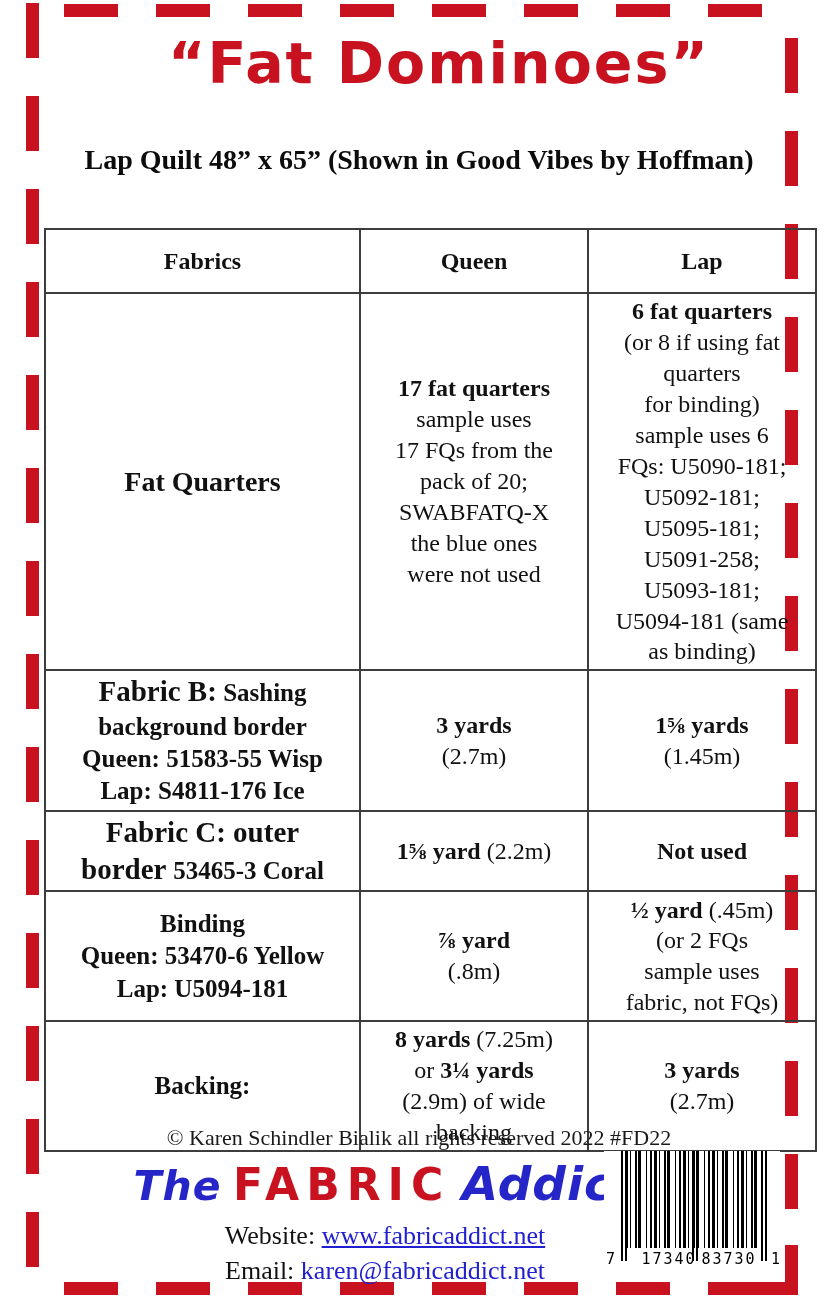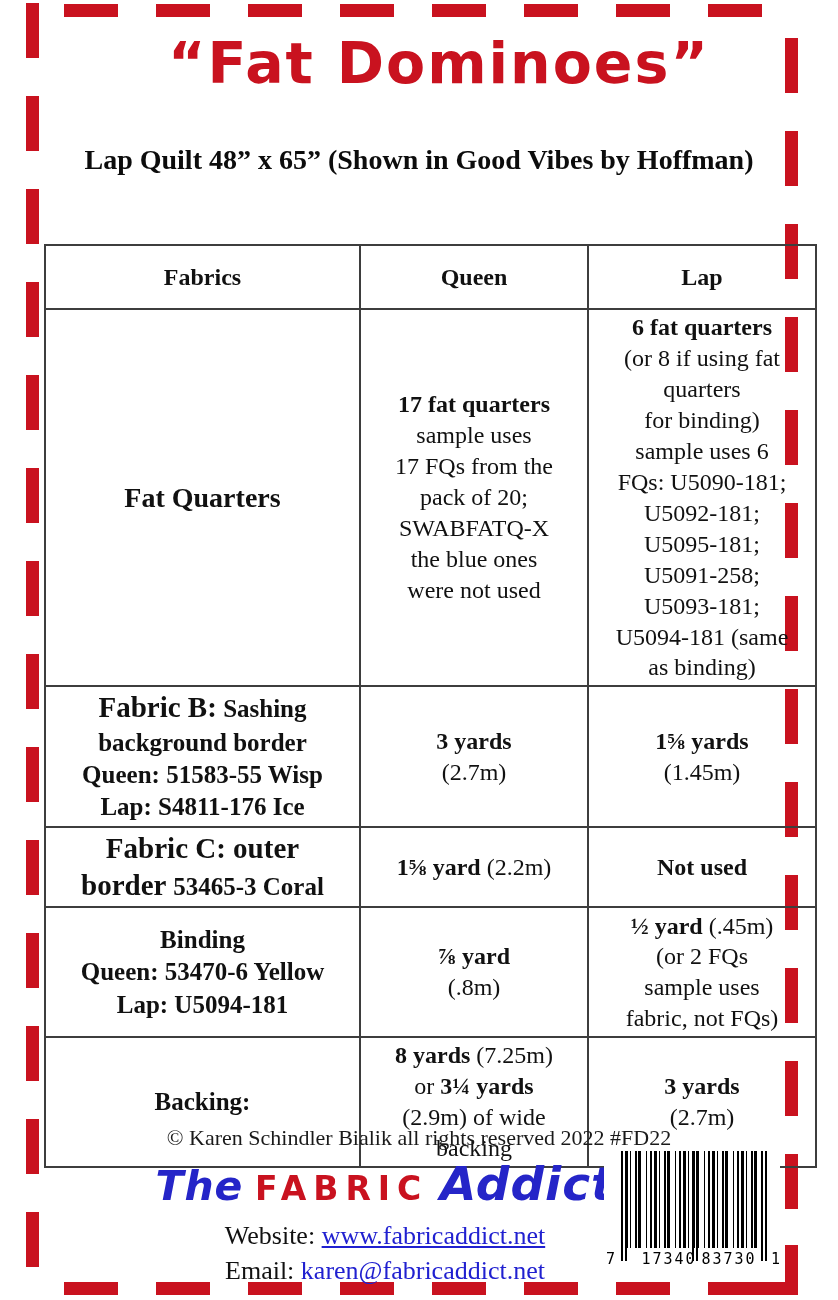--- a/index.html
+++ b/index.html
@@ -25,21 +25,21 @@
   .corner-br-leg{position:absolute;right:40px;bottom:5px;width:13px;height:50px;background:var(--accent-red);}
 
   
   .title{position:absolute;top:30px;left:0;right:0;text-align:center;
     font-family:"DejaVu Sans",sans-serif;font-weight:bold;
     font-size:57px;letter-spacing:2px;color:var(--accent-red);padding-left:40px;}
   .subtitle{position:absolute;top:141px;left:0;right:0;text-align:center;
     font-weight:bold;font-size:28px;line-height:37px;color:#0c0c0c;}
 
   
-  table.req{position:absolute;left:44px;top:244px;border-collapse:collapse;table-layout:fixed;width:737px;}
+  table.req{position:absolute;left:44px;top:228px;border-collapse:collapse;table-layout:fixed;width:737px;}
   table.req td{border:2px solid #3d3d3d;text-align:center;vertical-align:middle;
     font-size:24px;line-height:1.29;padding:2px 5px;}
   td.c1{width:303px;} td.c2{width:216px;} td.c3{width:216px;border-radius:7px;}
   .hdr td{font-weight:bold;font-size:26px;height:58px;}
   tr.r-fq td{height:368px;}
   tr.r-fb td{height:126px;}
   tr.r-fc td{height:68px;}
   tr.r-bind td{height:124px;}
   tr.r-back td{height:120px;}
   .bold{font-weight:bold;}
@@ -47,21 +47,21 @@
   .med{font-weight:bold;font-size:25px;}
   .pre{white-space:pre-line;}
   .lbl{font-weight:bold;font-size:28px;}
   .lapcell{line-height:1.26;}
 
   
   .copyright{position:absolute;top:1125px;left:0;right:0;text-align:center;font-size:22px;color:#1a1a1a;}
   .logo{position:absolute;top:1156px;left:115px;width:540px;text-align:center;
     font-family:"DejaVu Sans",sans-serif;font-weight:bold;white-space:nowrap;}
   .logo-the{color:var(--logo-blue);font-size:41px;font-style:italic;letter-spacing:1px;}
-  .logo-fabric{color:var(--accent-red);font-size:33px;letter-spacing:7px;margin:0 6px;}
+  .logo-fabric{color:var(--accent-red);font-size:44px;letter-spacing:7px;margin:0 6px;}
   .logo-addict{color:var(--logo-blue);font-size:47px;font-style:italic;letter-spacing:1px;}
   .contact{position:absolute;top:1218px;left:100px;width:570px;text-align:center;
     font-size:26px;line-height:35px;}
   .contact a{color:var(--link-blue);text-decoration:none;cursor:pointer;}
   .contact a.uline{text-decoration:underline;}
 
   
   .barcode{position:absolute;left:604px;top:1151px;width:176px;height:124px;background:#fff;}
   .bars{position:absolute;left:17px;right:13px;top:0;height:97px;
     background:repeating-linear-gradient(90deg,

